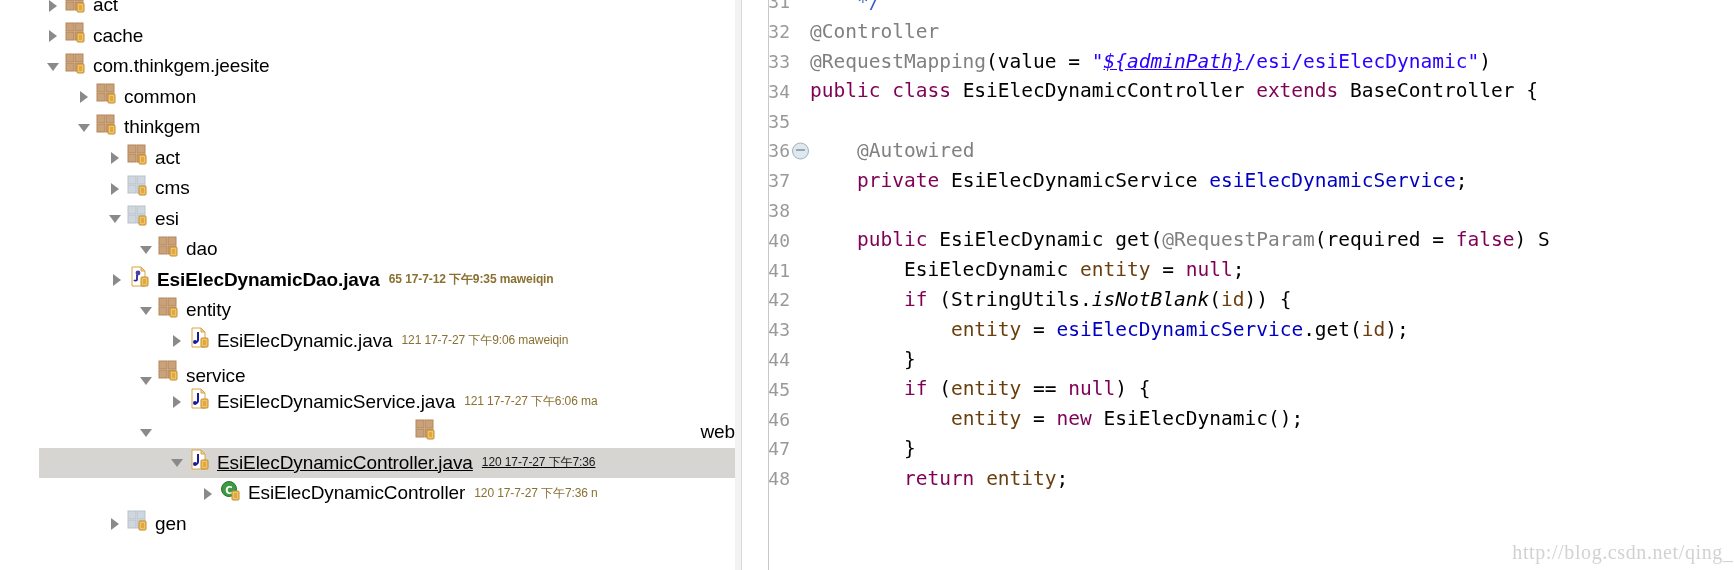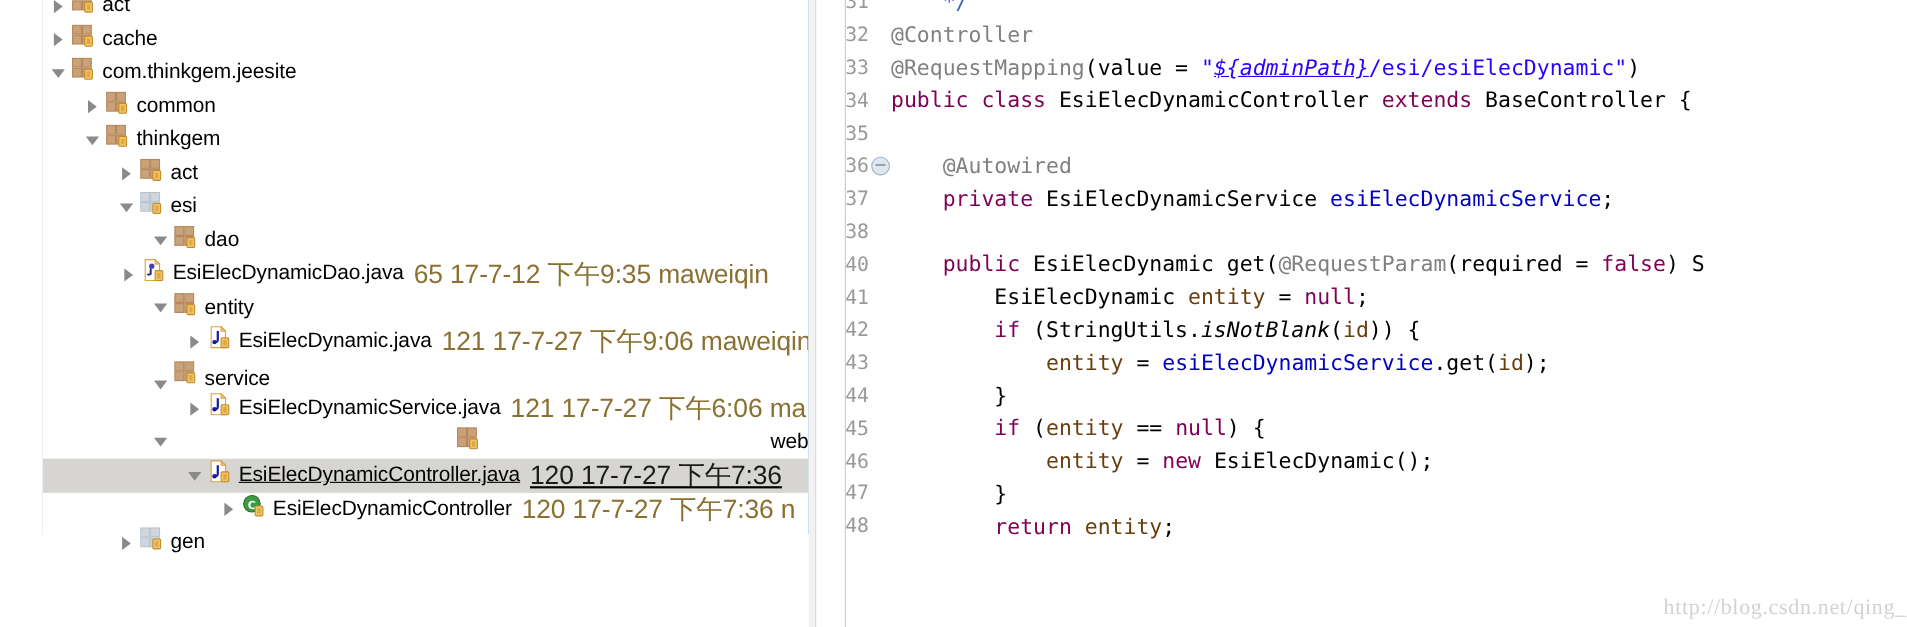--- a/index.html
+++ b/index.html
@@ -31,21 +31,21 @@
   }
   .twisty.expanded::before{
     content:"";position:absolute;left:0px;top:3px;
     border-top:8px solid #8a8a8a;border-left:6.5px solid transparent;
     border-right:6.5px solid transparent;
   }
 
   .ic{flex:0 0 auto;margin-right:6px;display:inline-block;vertical-align:middle;}
 
   .lbl{color:#000;font-size:19px;letter-spacing:-0.1px;}
-  .meta{color:#8a7031;font-size:24px;margin-left:9px;letter-spacing:-0.1px;}
+  .meta{color:#8a7031;font-size:12px;margin-left:9px;letter-spacing:-0.1px;}
   .row.selected .meta{color:#1a1a1a;}
 
   
   .editor{
     position:relative;flex:1 1 auto;height:570px;background:#ffffff;
     overflow:hidden;
   }
   .edge{
     position:absolute;left:0;top:0;width:6px;height:570px;background:#f2f2f2;
     border-right:1px solid #d9d9d9;
@@ -162,44 +162,56 @@
               <rect x="1" y="1" width="8" height="8" fill="#c9a27a" stroke="#b5865a"></rect>
               <rect x="10" y="1" width="8" height="8" fill="#c9a27a" stroke="#b5865a"></rect>
               <rect x="1" y="10" width="8" height="8" fill="#c9a27a" stroke="#b5865a"></rect>
               <rect x="10" y="10" width="8" height="8" fill="#c9a27a" stroke="#b5865a"></rect>
               <rect x="12" y="11" width="7" height="9" rx="1" fill="#f2c268" stroke="#c08c2a"></rect>
               <rect x="14" y="13" width="3" height="5" fill="#e0a93f"></rect>
             </svg></span>
           <span class="lbl">act</span>
         </div>
         <div class="row" style="padding-left: 70px;">
-          <span class="twisty expanded"></span>
+          <span class="twisty collapsed"></span>
           <span class="ic"><svg width="22" height="22" viewBox="0 0 22 22">
               <rect x="1" y="1" width="8" height="8" fill="#cfd6de" stroke="#b9c2cc"></rect>
               <rect x="10" y="1" width="8" height="8" fill="#cfd6de" stroke="#b9c2cc"></rect>
               <rect x="1" y="10" width="8" height="8" fill="#cfd6de" stroke="#b9c2cc"></rect>
               <rect x="10" y="10" width="8" height="8" fill="#cfd6de" stroke="#b9c2cc"></rect>
               <rect x="12" y="11" width="7" height="9" rx="1" fill="#f2c268" stroke="#c08c2a"></rect>
               <rect x="14" y="13" width="3" height="5" fill="#e0a93f"></rect>
             </svg></span>
+          <span class="lbl">cms</span>
+        </div>
+        <div class="row" style="padding-left: 70px;">
+          <span class="twisty expanded"></span>
+          <span class="ic"><svg width="22" height="22" viewBox="0 0 22 22">
+              <rect x="1" y="1" width="8" height="8" fill="#cfd6de" stroke="#b9c2cc"></rect>
+              <rect x="10" y="1" width="8" height="8" fill="#cfd6de" stroke="#b9c2cc"></rect>
+              <rect x="1" y="10" width="8" height="8" fill="#cfd6de" stroke="#b9c2cc"></rect>
+              <rect x="10" y="10" width="8" height="8" fill="#cfd6de" stroke="#b9c2cc"></rect>
+              <rect x="12" y="11" width="7" height="9" rx="1" fill="#f2c268" stroke="#c08c2a"></rect>
+              <rect x="14" y="13" width="3" height="5" fill="#e0a93f"></rect>
+            </svg></span>
           <span class="lbl">esi</span>
         </div>
         <div class="row" style="padding-left: 101px;">
           <span class="twisty expanded"></span>
           <span class="ic"><svg width="22" height="22" viewBox="0 0 22 22">
               <rect x="1" y="1" width="8" height="8" fill="#c9a27a" stroke="#b5865a"></rect>
               <rect x="10" y="1" width="8" height="8" fill="#c9a27a" stroke="#b5865a"></rect>
               <rect x="1" y="10" width="8" height="8" fill="#c9a27a" stroke="#b5865a"></rect>
               <rect x="10" y="10" width="8" height="8" fill="#c9a27a" stroke="#b5865a"></rect>
               <rect x="12" y="11" width="7" height="9" rx="1" fill="#f2c268" stroke="#c08c2a"></rect>
               <rect x="14" y="13" width="3" height="5" fill="#e0a93f"></rect>
             </svg></span>
           <span class="lbl">dao</span>
         </div>
-        <div class="row" style="padding-left: 72px;">
+        <div class="row" style="padding-left: 72px; font-weight: bold;">
           <span class="twisty collapsed"></span>
           <span class="ic"><svg width="22" height="22" viewBox="0 0 22 22">
               <path d="M3 1 h9 l4 4 v15 h-13 z" fill="#ffffff" stroke="#d9a441"></path>
               <path d="M12 1 l4 4 h-4 z" fill="#f0d49a" stroke="#d9a441"></path>
               <circle cx="9" cy="7" r="2.4" fill="#4b3fa8"></circle>
               <path d="M8 9 v5 a2 2 0 0 1 -3 0" stroke="#2a2a8c" stroke-width="1.8" fill="none"></path>
               <rect x="12" y="11" width="7" height="9" rx="1" fill="#f2c268" stroke="#c08c2a"></rect>
               <rect x="14" y="13" width="3" height="5" fill="#e0a93f"></rect>
             </svg></span>
           <span class="lbl">EsiElecDynamicDao.java</span>

